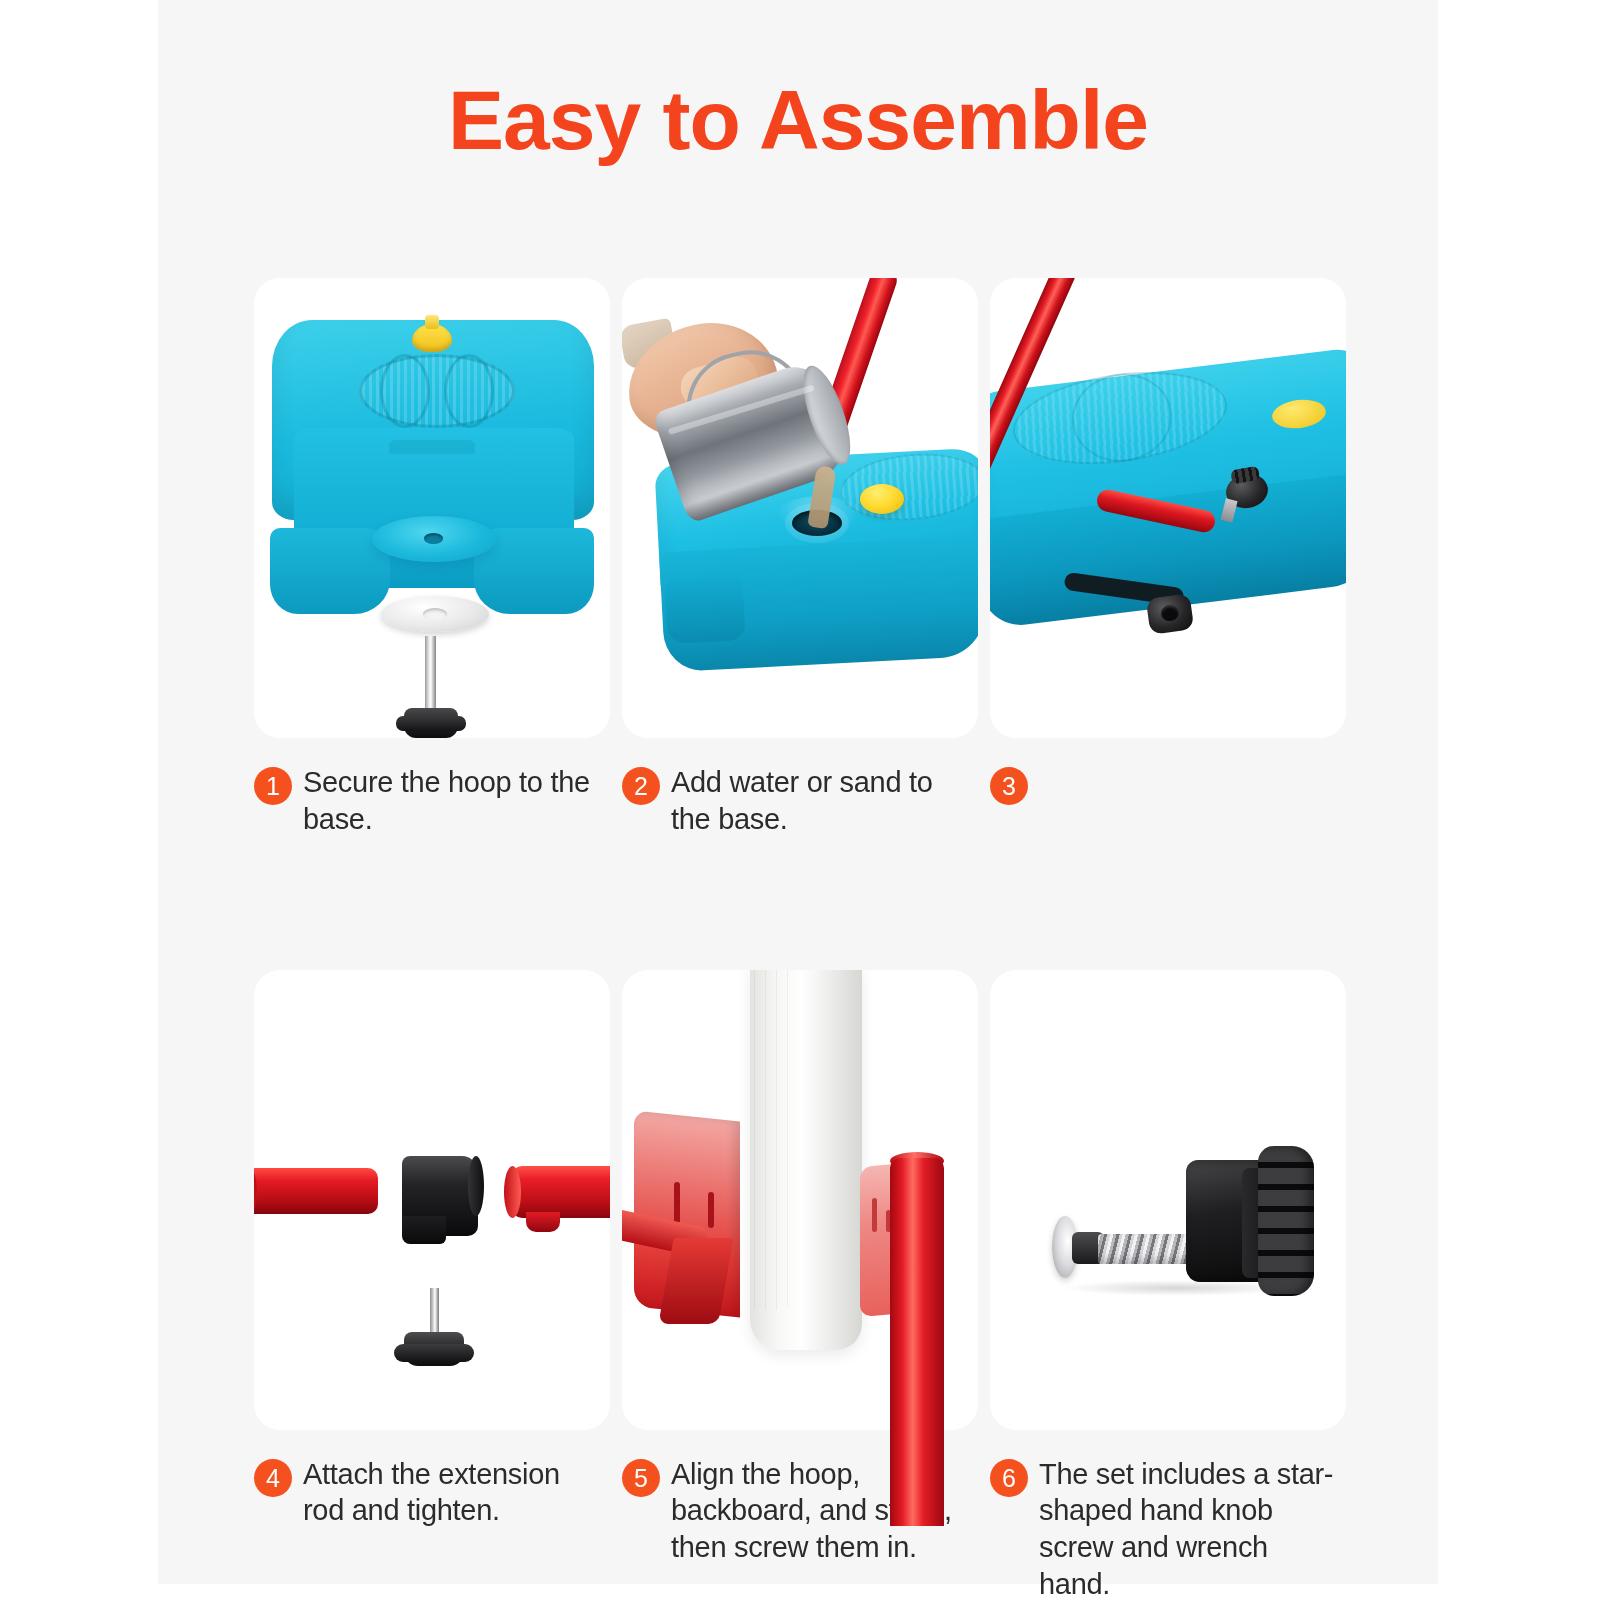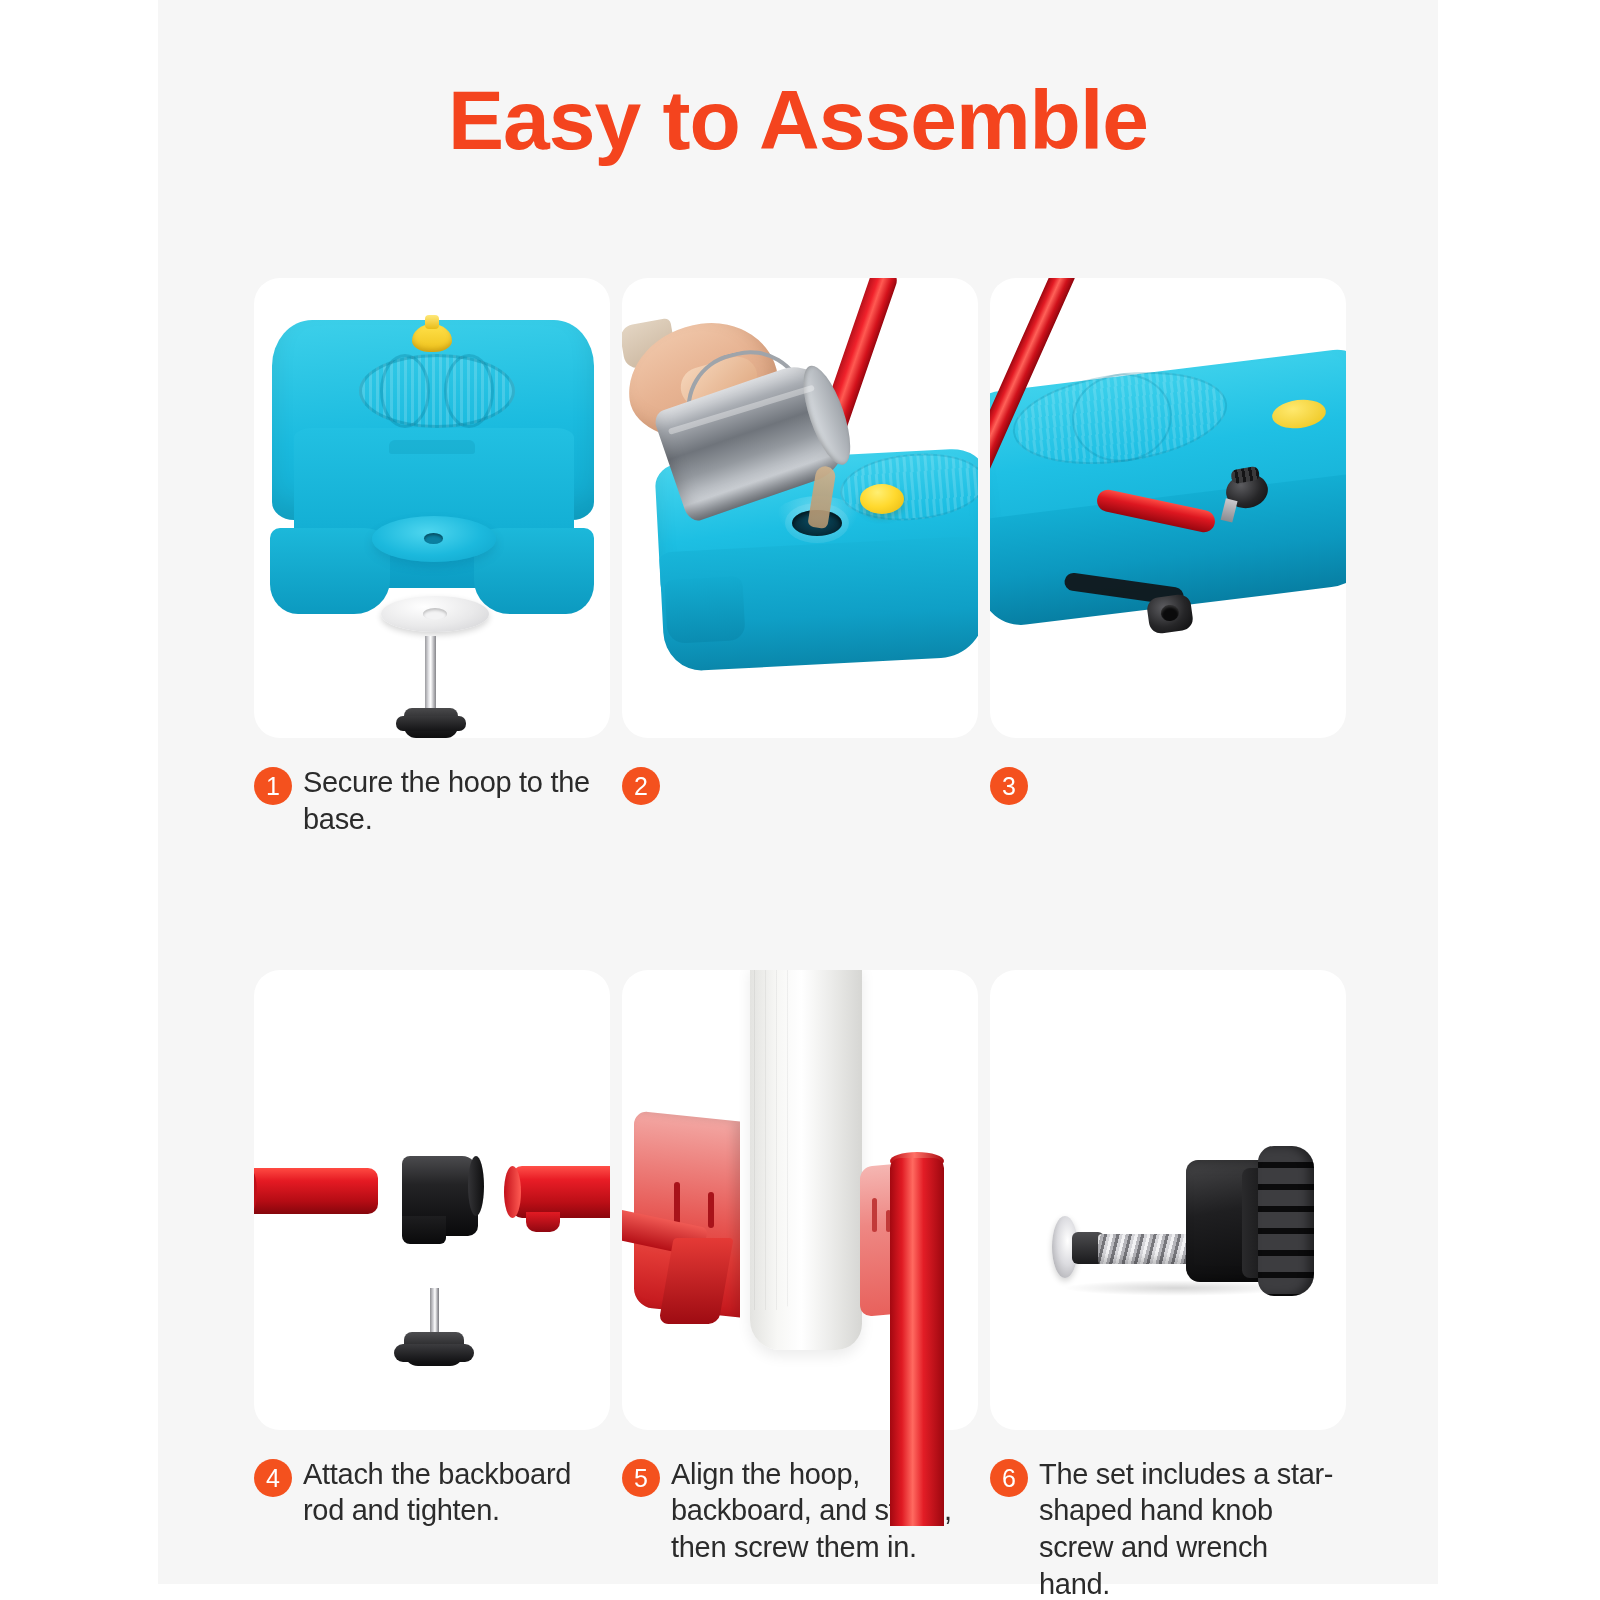--- a/index.html
+++ b/index.html
@@ -683,20 +683,21 @@
                 <div class="p2-bucket">
                   <div class="p2-bucket-rim"></div>
                   <div class="p2-bucket-band"></div>
                 </div>
                 <div class="p2-pour"></div>
               </div>
             </div>
           </div>
           <div class="caption">
             <div class="badge">2</div>
+            <div class="cap-text">Add water or sand to the base.</div>
           </div>
         </div>
 
         <div class="cell">
           <div class="card">
             <div class="card-clip">
               <div class="art">
                 <div class="p3-slab"></div>
                 <div class="p3-oval"></div>
                 <div class="p3-yellow"></div>
@@ -728,21 +729,21 @@
                 <div class="p4-sleeve-tab"></div>
                 <div class="p4-tube-r"></div>
                 <div class="p4-tube-r-nub"></div>
                 <div class="p4-screw-shaft"></div>
                 <div class="p4-knob"></div>
               </div>
             </div>
           </div>
           <div class="caption">
             <div class="badge">4</div>
-            <div class="cap-text">Attach the backboard rod and tighten.</div>
+            <div class="cap-text">Attach the extension rod and tighten.</div>
           </div>
         </div>
 
         <div class="cell">
           <div class="card overflow">
             <div class="card-clip">
               <div class="art">
                 <div class="p5-board"></div>
                 <div class="p5-board-lines"></div>
                 <div class="p5-bracket-l"></div>

